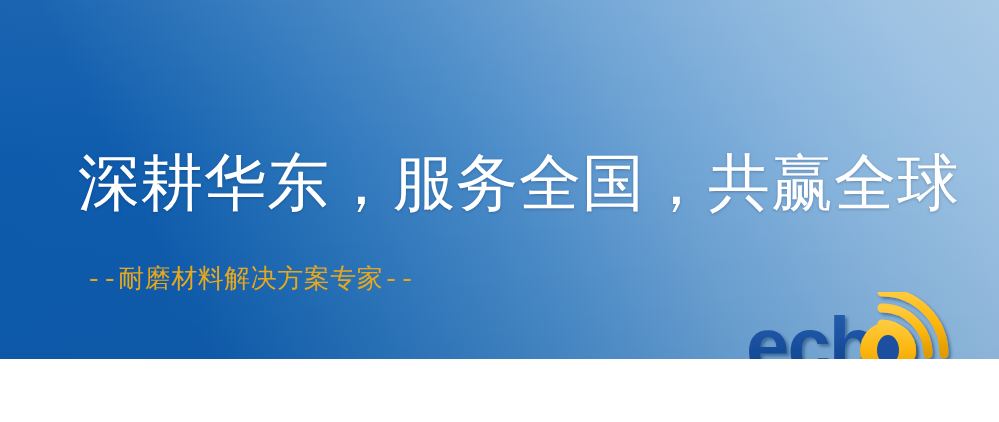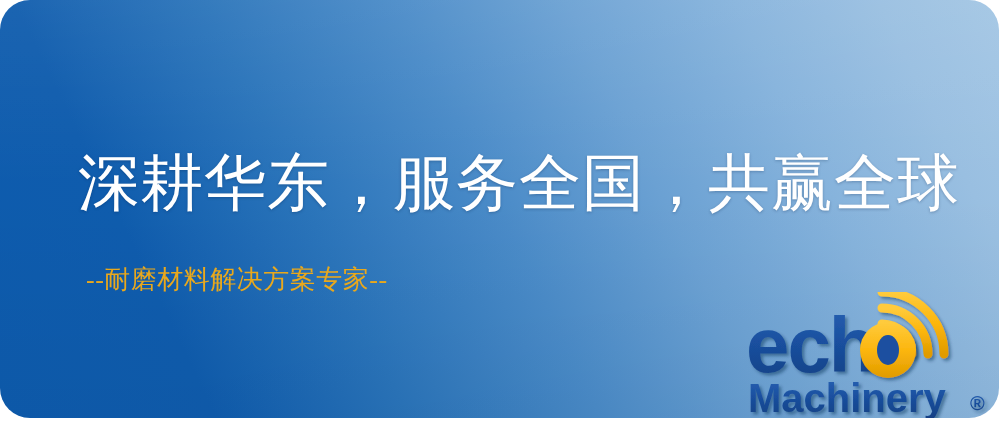--- a/index.html
+++ b/index.html
@@ -4,35 +4,34 @@
 <style>
   html, body {
     margin: 0;
     padding: 0;
     background: #ffffff;
   }
 
   #banner {
     position: relative;
     width: 999px;
-    height: 418px;
+    height: 359px;
     overflow: hidden;
     font-family: "Liberation Sans", sans-serif;
     
     background:
       linear-gradient(64deg,
         #0d5bad 0%,
         #0f5cad 18%,
         #2a74ba 34%,
         #4a8bc8 50%,
         #6ba1d3 64%,
         #86b3dc 78%,
         #99bfe1 90%,
         #a3c6e4 100%);
-    border-radius: 30px;
   }
 
   
   #banner-sheen {
     position: absolute;
     inset: 0;
     background: linear-gradient(180deg,
        rgba(255,255,255,0.05) 0%,
        rgba(255,255,255,0.00) 45%,
        rgba(0,0,0,0.03) 100%);
@@ -54,21 +53,21 @@
     white-space: nowrap;
     text-shadow: 0 1px 3px rgba(0, 30, 70, 0.28);
   }
 
   
   #subtitle {
     position: absolute;
     left: 86px;
     top: 266px;
     margin: 0;
-    font-family: Liberation Serif, serif;
+    font-family: Liberation Mono, monospace;
     font-size: 26px;
     line-height: 1.1;
     font-weight: 400;
     color: #e9a81c;
     letter-spacing: 0.5px;
     white-space: nowrap;
   }
 
   
   #logo {

